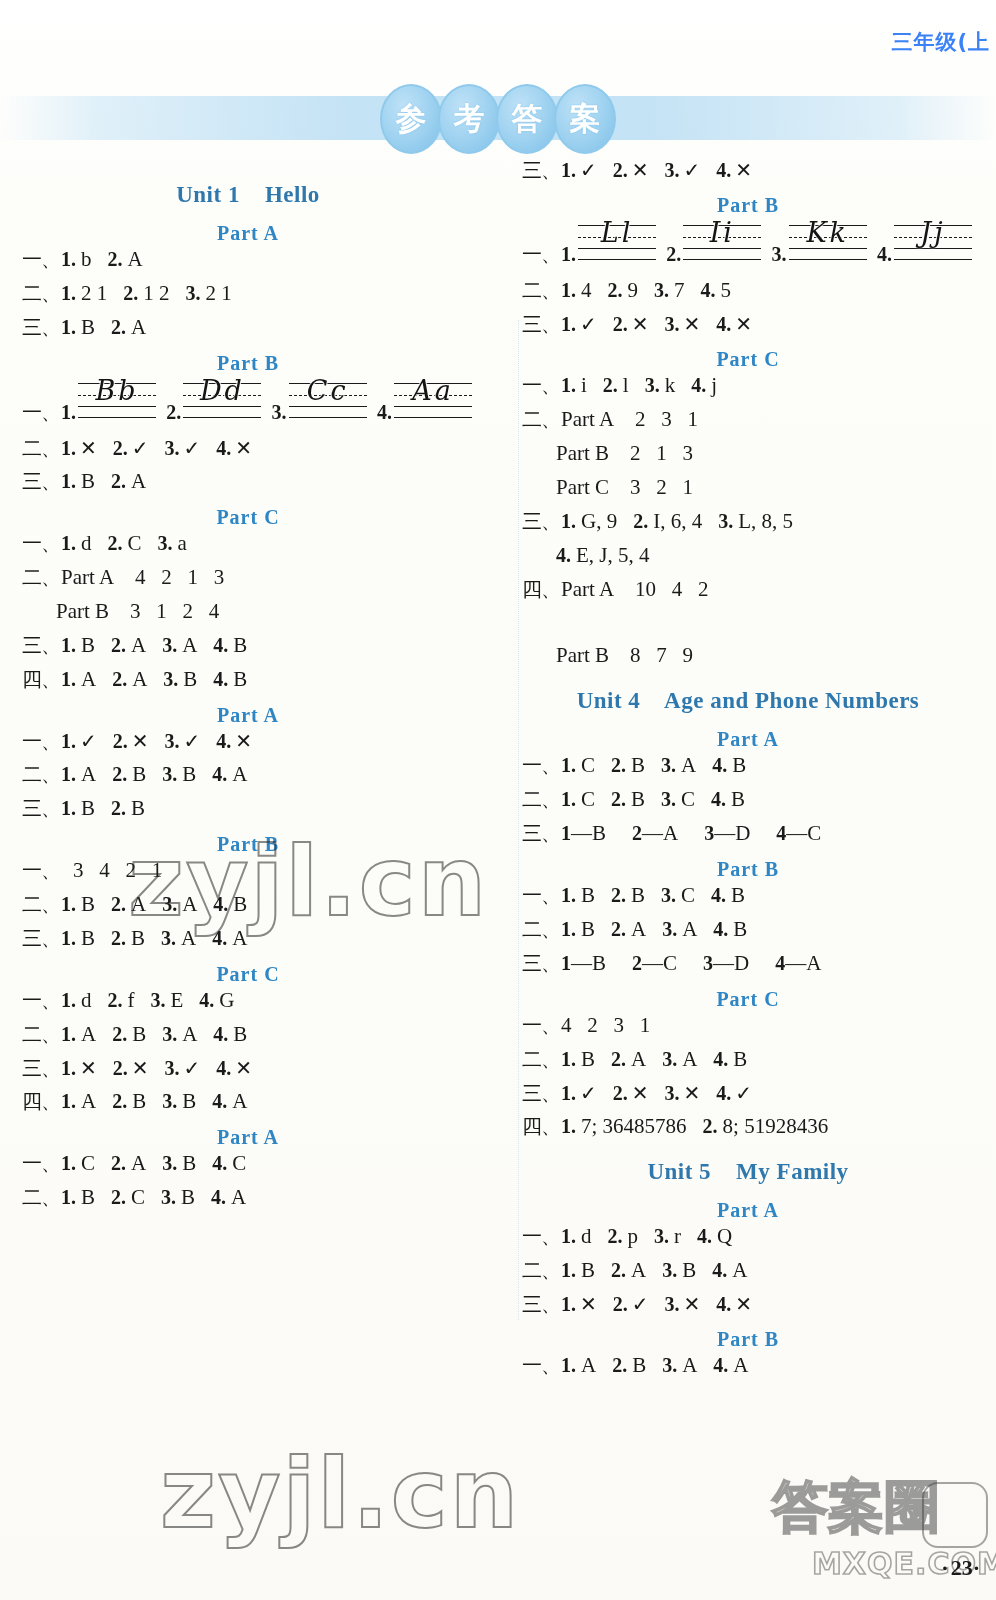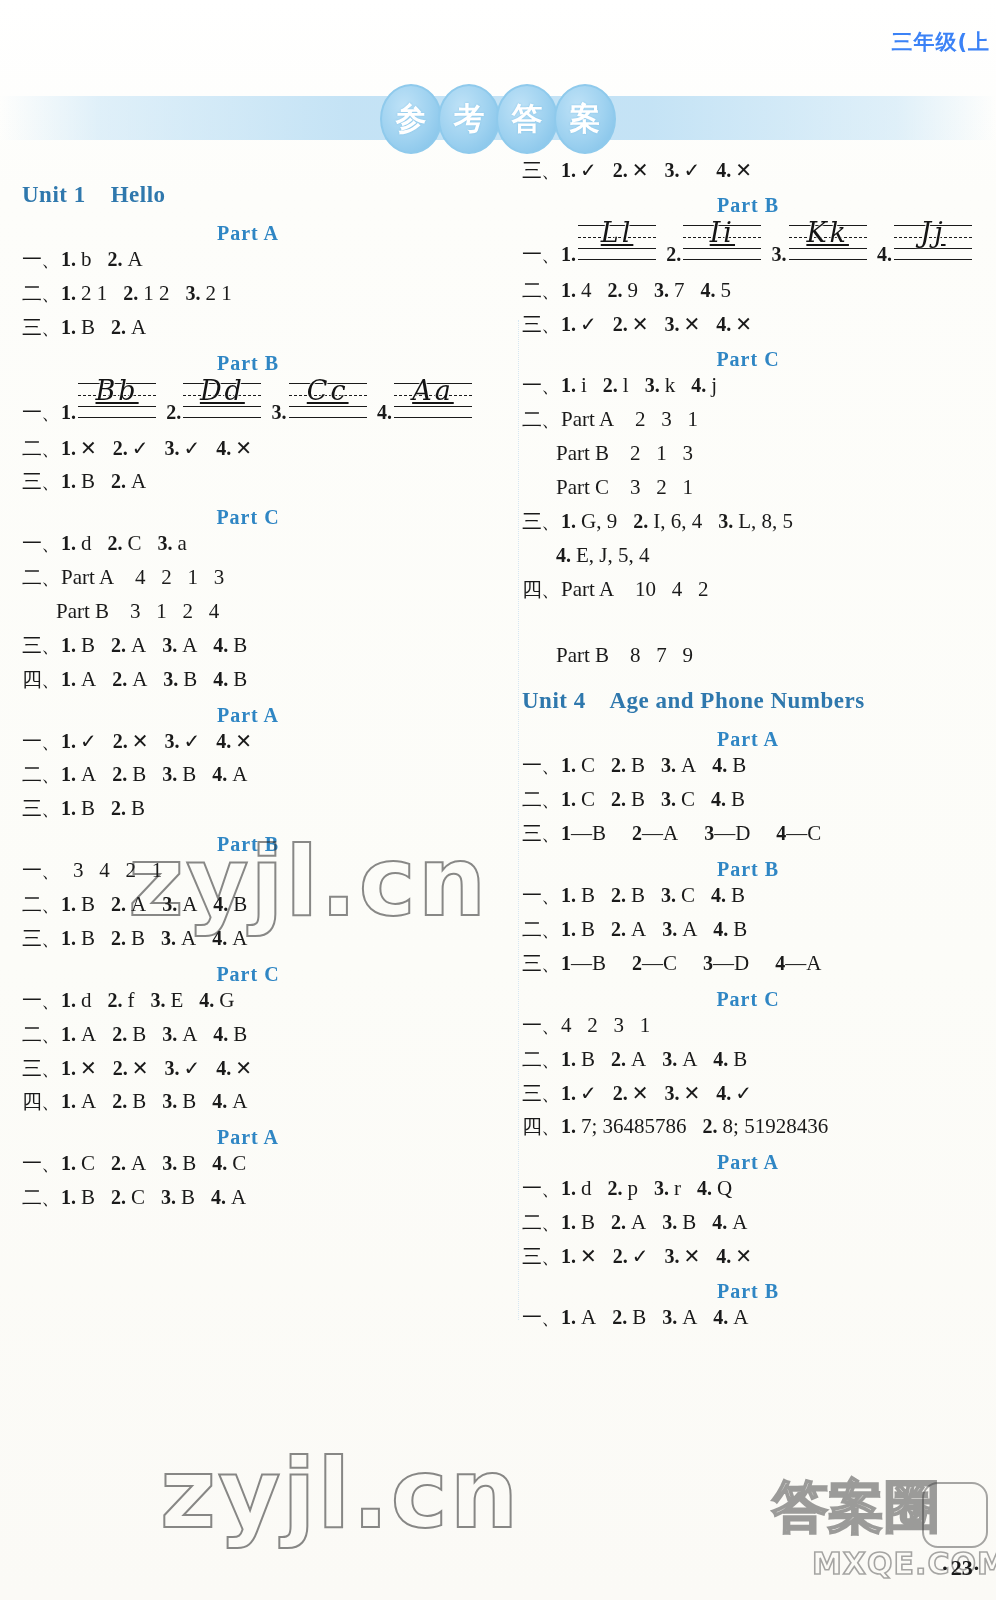--- a/index.html
+++ b/index.html
@@ -93,20 +93,21 @@
     position: absolute;
     left: 518px;
     top: 320px;
     width: 0;
     height: 1000px;
     border-left: 1px dotted #d6e6f2;
   }
 
   
   .unit-head {
+    text-align: center;
     color: #2f78ad;
     font-family: "Liberation Serif", serif;
     font-weight: bold;
     font-size: 23px;
     letter-spacing: 0.5px;
     margin: 22px 0 4px 0;
     white-space: pre;
   }
   .part-head {
     text-align: center;
@@ -177,21 +178,20 @@
     text-align: center;
     font-family: "DejaVu Serif", serif;
     font-style: italic;
     font-size: 27px;
     font-weight: 500;
     letter-spacing: 3px;
     color: #141414;
     line-height: 30px;
     z-index: 2;
     text-shadow: -1px 0 1px #fdfdfb, 1px 0 1px #fdfdfb;
-    text-decoration: underline;
   }
 
   
   .wm {
     position: absolute;
     pointer-events: none;
     font-family: "DejaVu Sans", sans-serif;
     font-weight: bold;
     color: transparent;
     -webkit-text-stroke: 2px rgba(40,40,40,0.55);
@@ -824,20 +824,21 @@
       <span class="ans mark">✓</span>
     </div>
     <div class="row">
       <span class="rn">四、</span>
       <span class="qn">1.</span>
       <span class="ans">7; 36485786</span>
       <span class="gap"></span>
       <span class="qn">2.</span>
       <span class="ans">8; 51928436</span>
     </div>
+    <div class="unit-head">Unit 5    My Family</div>
     <div class="part-head">Part A</div>
     <div class="row">
       <span class="rn">一、</span>
       <span class="qn">1.</span>
       <span class="ans">d</span>
       <span class="gap"></span>
       <span class="qn">2.</span>
       <span class="ans">p</span>
       <span class="gap"></span>
       <span class="qn">3.</span>

